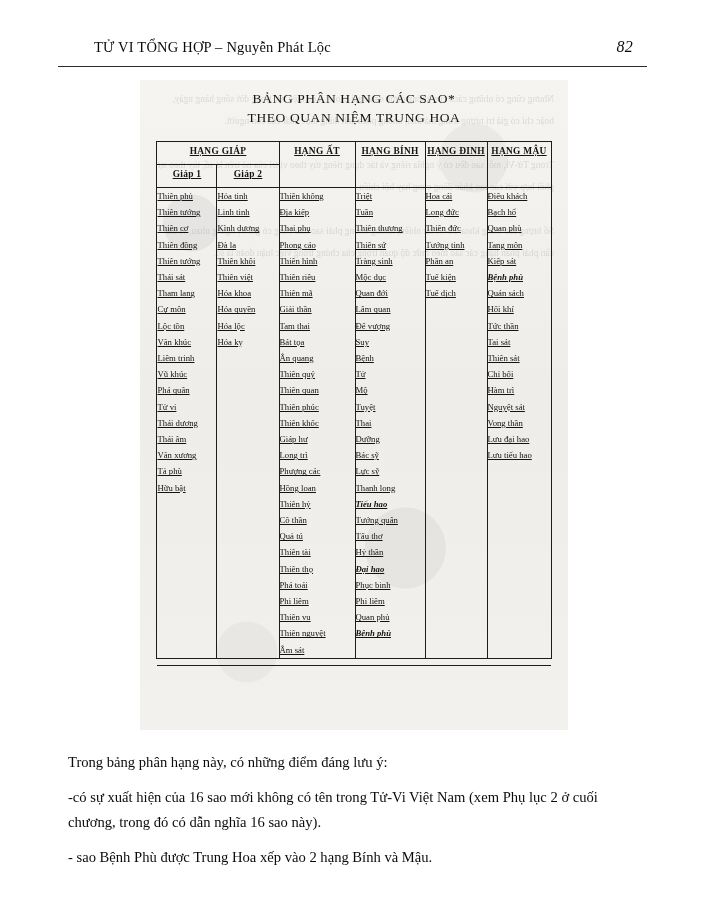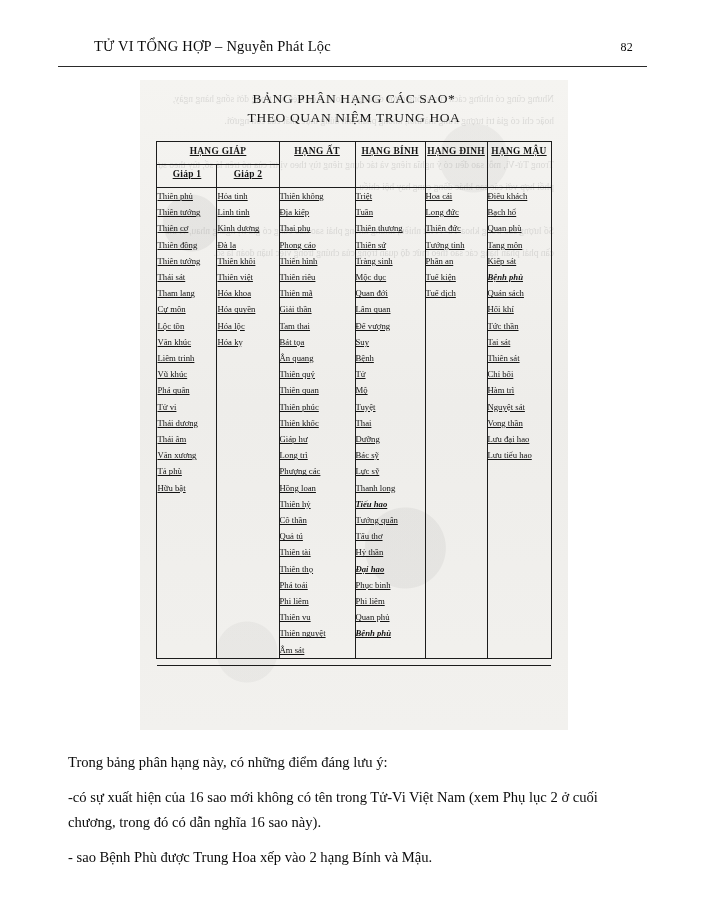--- a/index.html
+++ b/index.html
@@ -29,21 +29,21 @@
     left: 58px;
     right: 72px;
     display: flex;
     align-items: baseline;
     justify-content: space-between;
     font-size: 14.5px;
     letter-spacing: .2px;
     margin-left: 36px;
   }
   .header .title { white-space: nowrap; }
-  .header .pageno { font-size: 12px; }
+  .header .pageno { font-size: 16px; font-style: italic; }
   .header-rule {
     position: absolute;
     top: 66px;
     left: 58px;
     width: 589px;
     height: 1px;
     background: #2a2a2a;
   }
 
   

